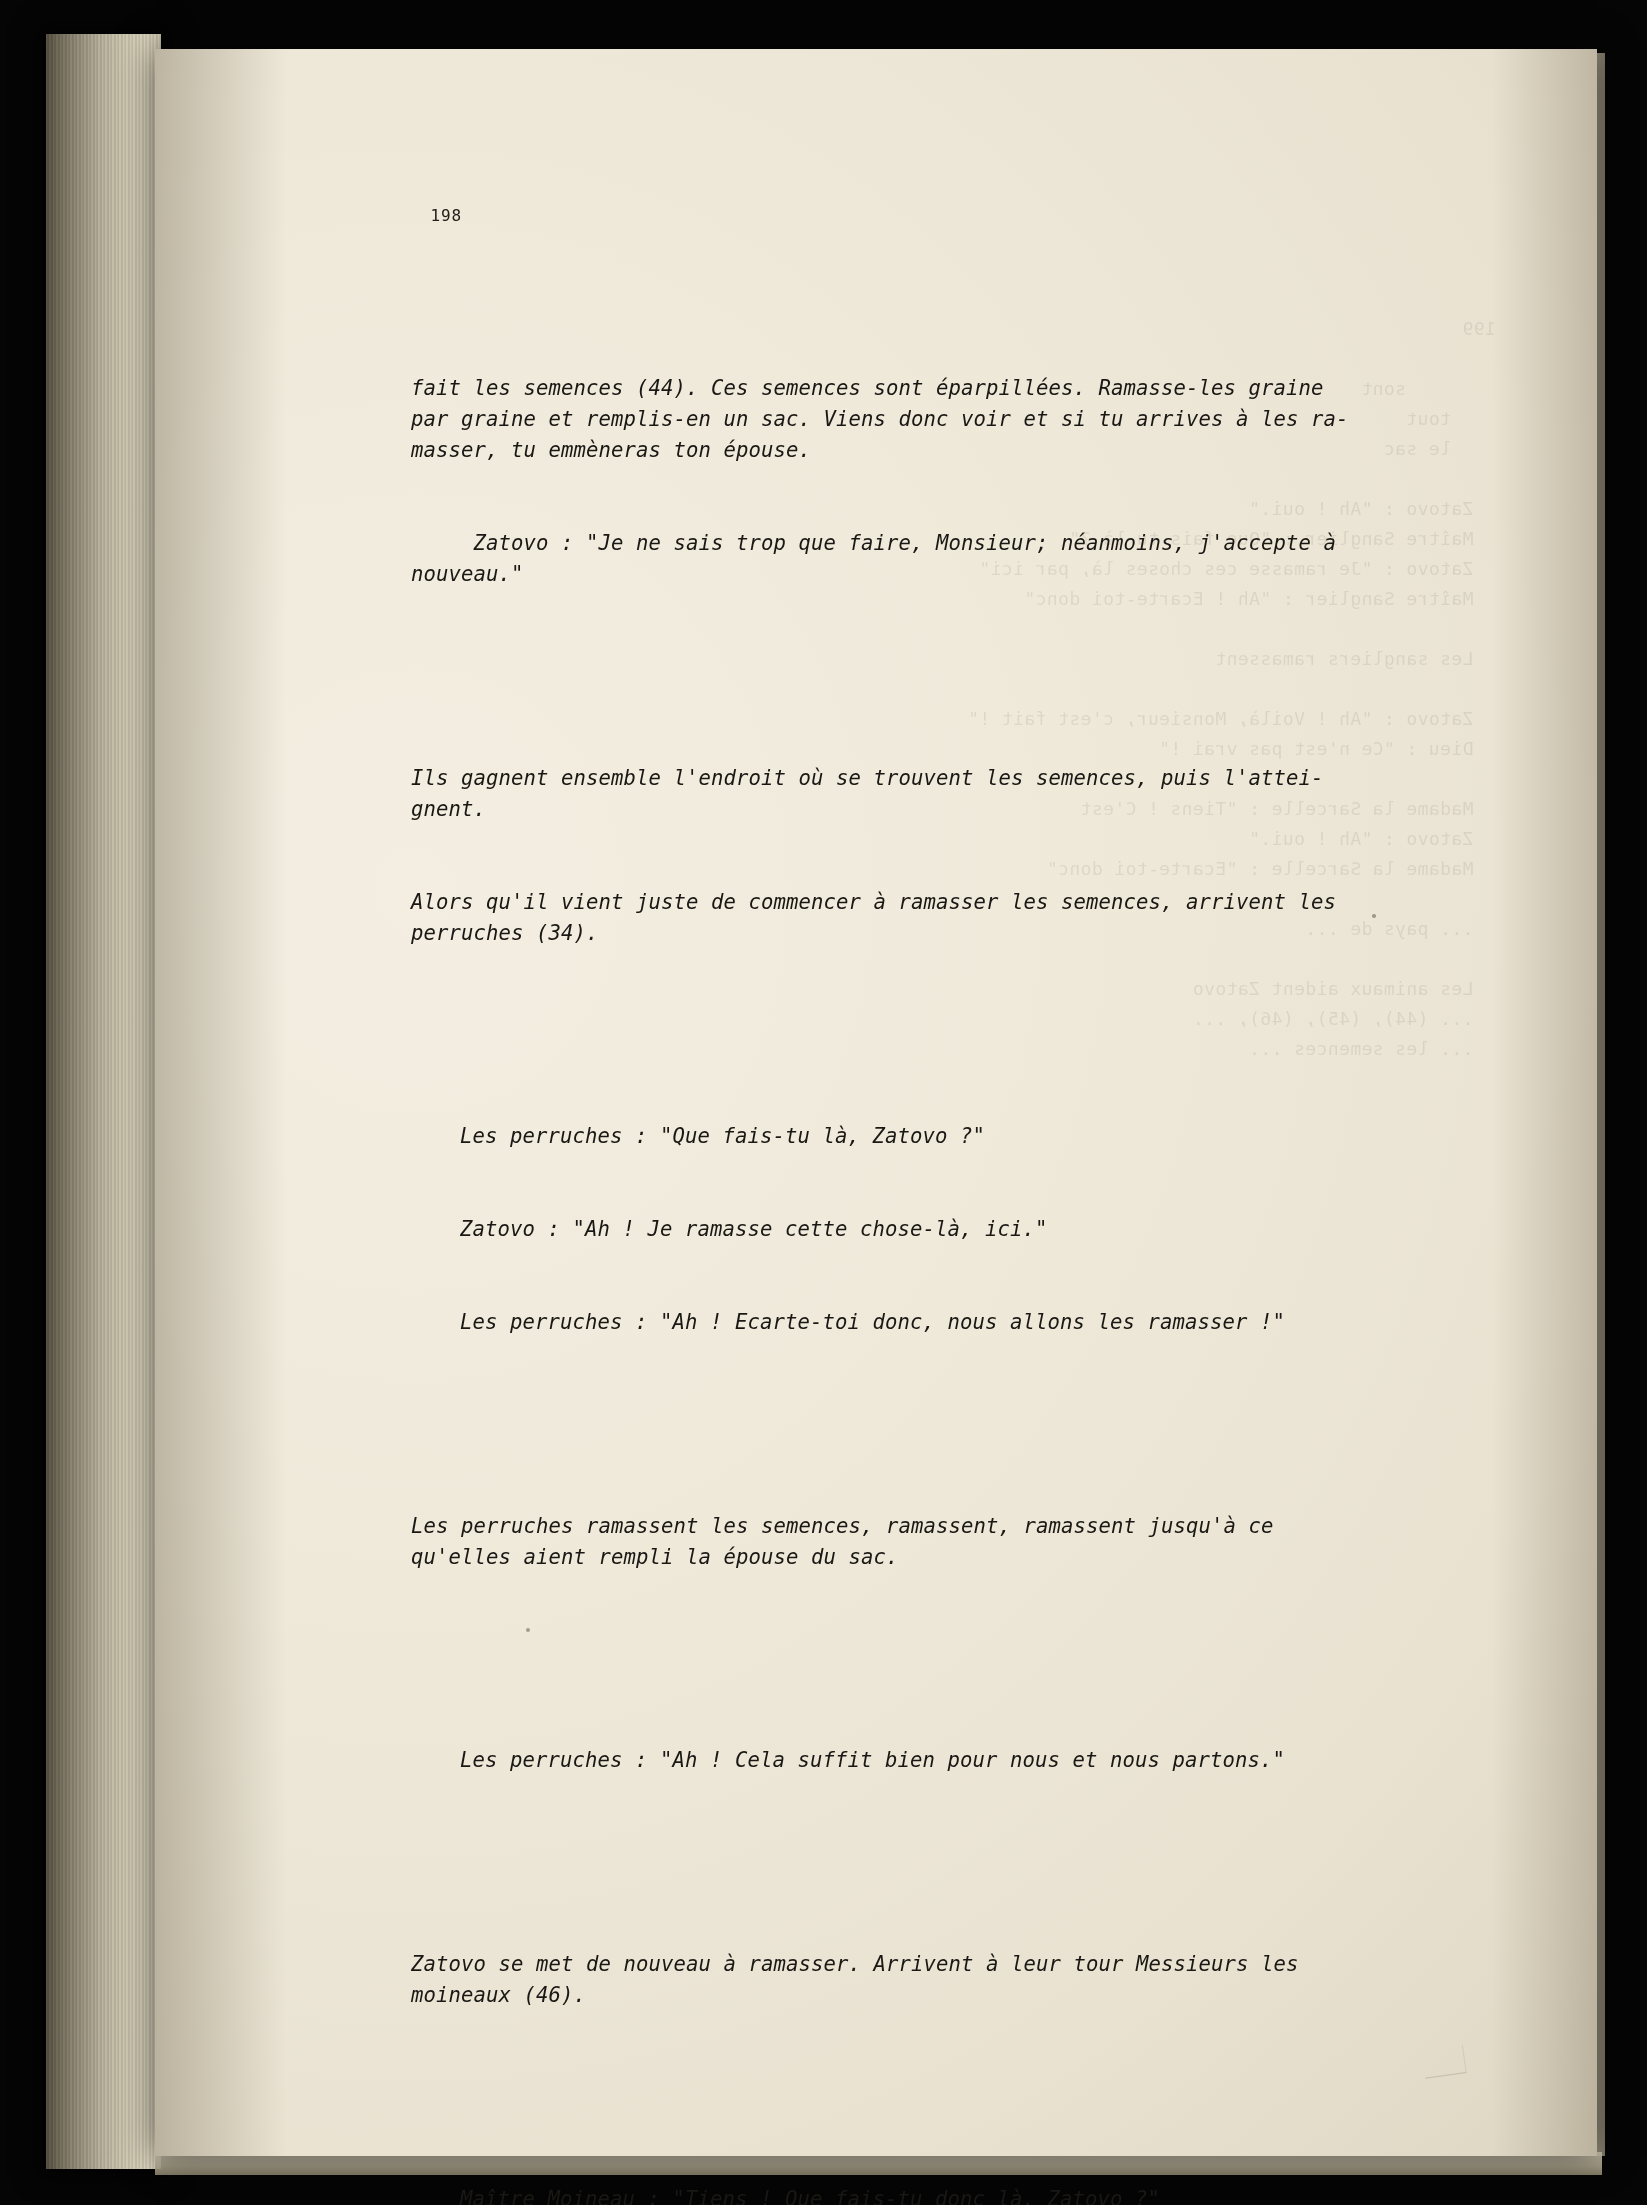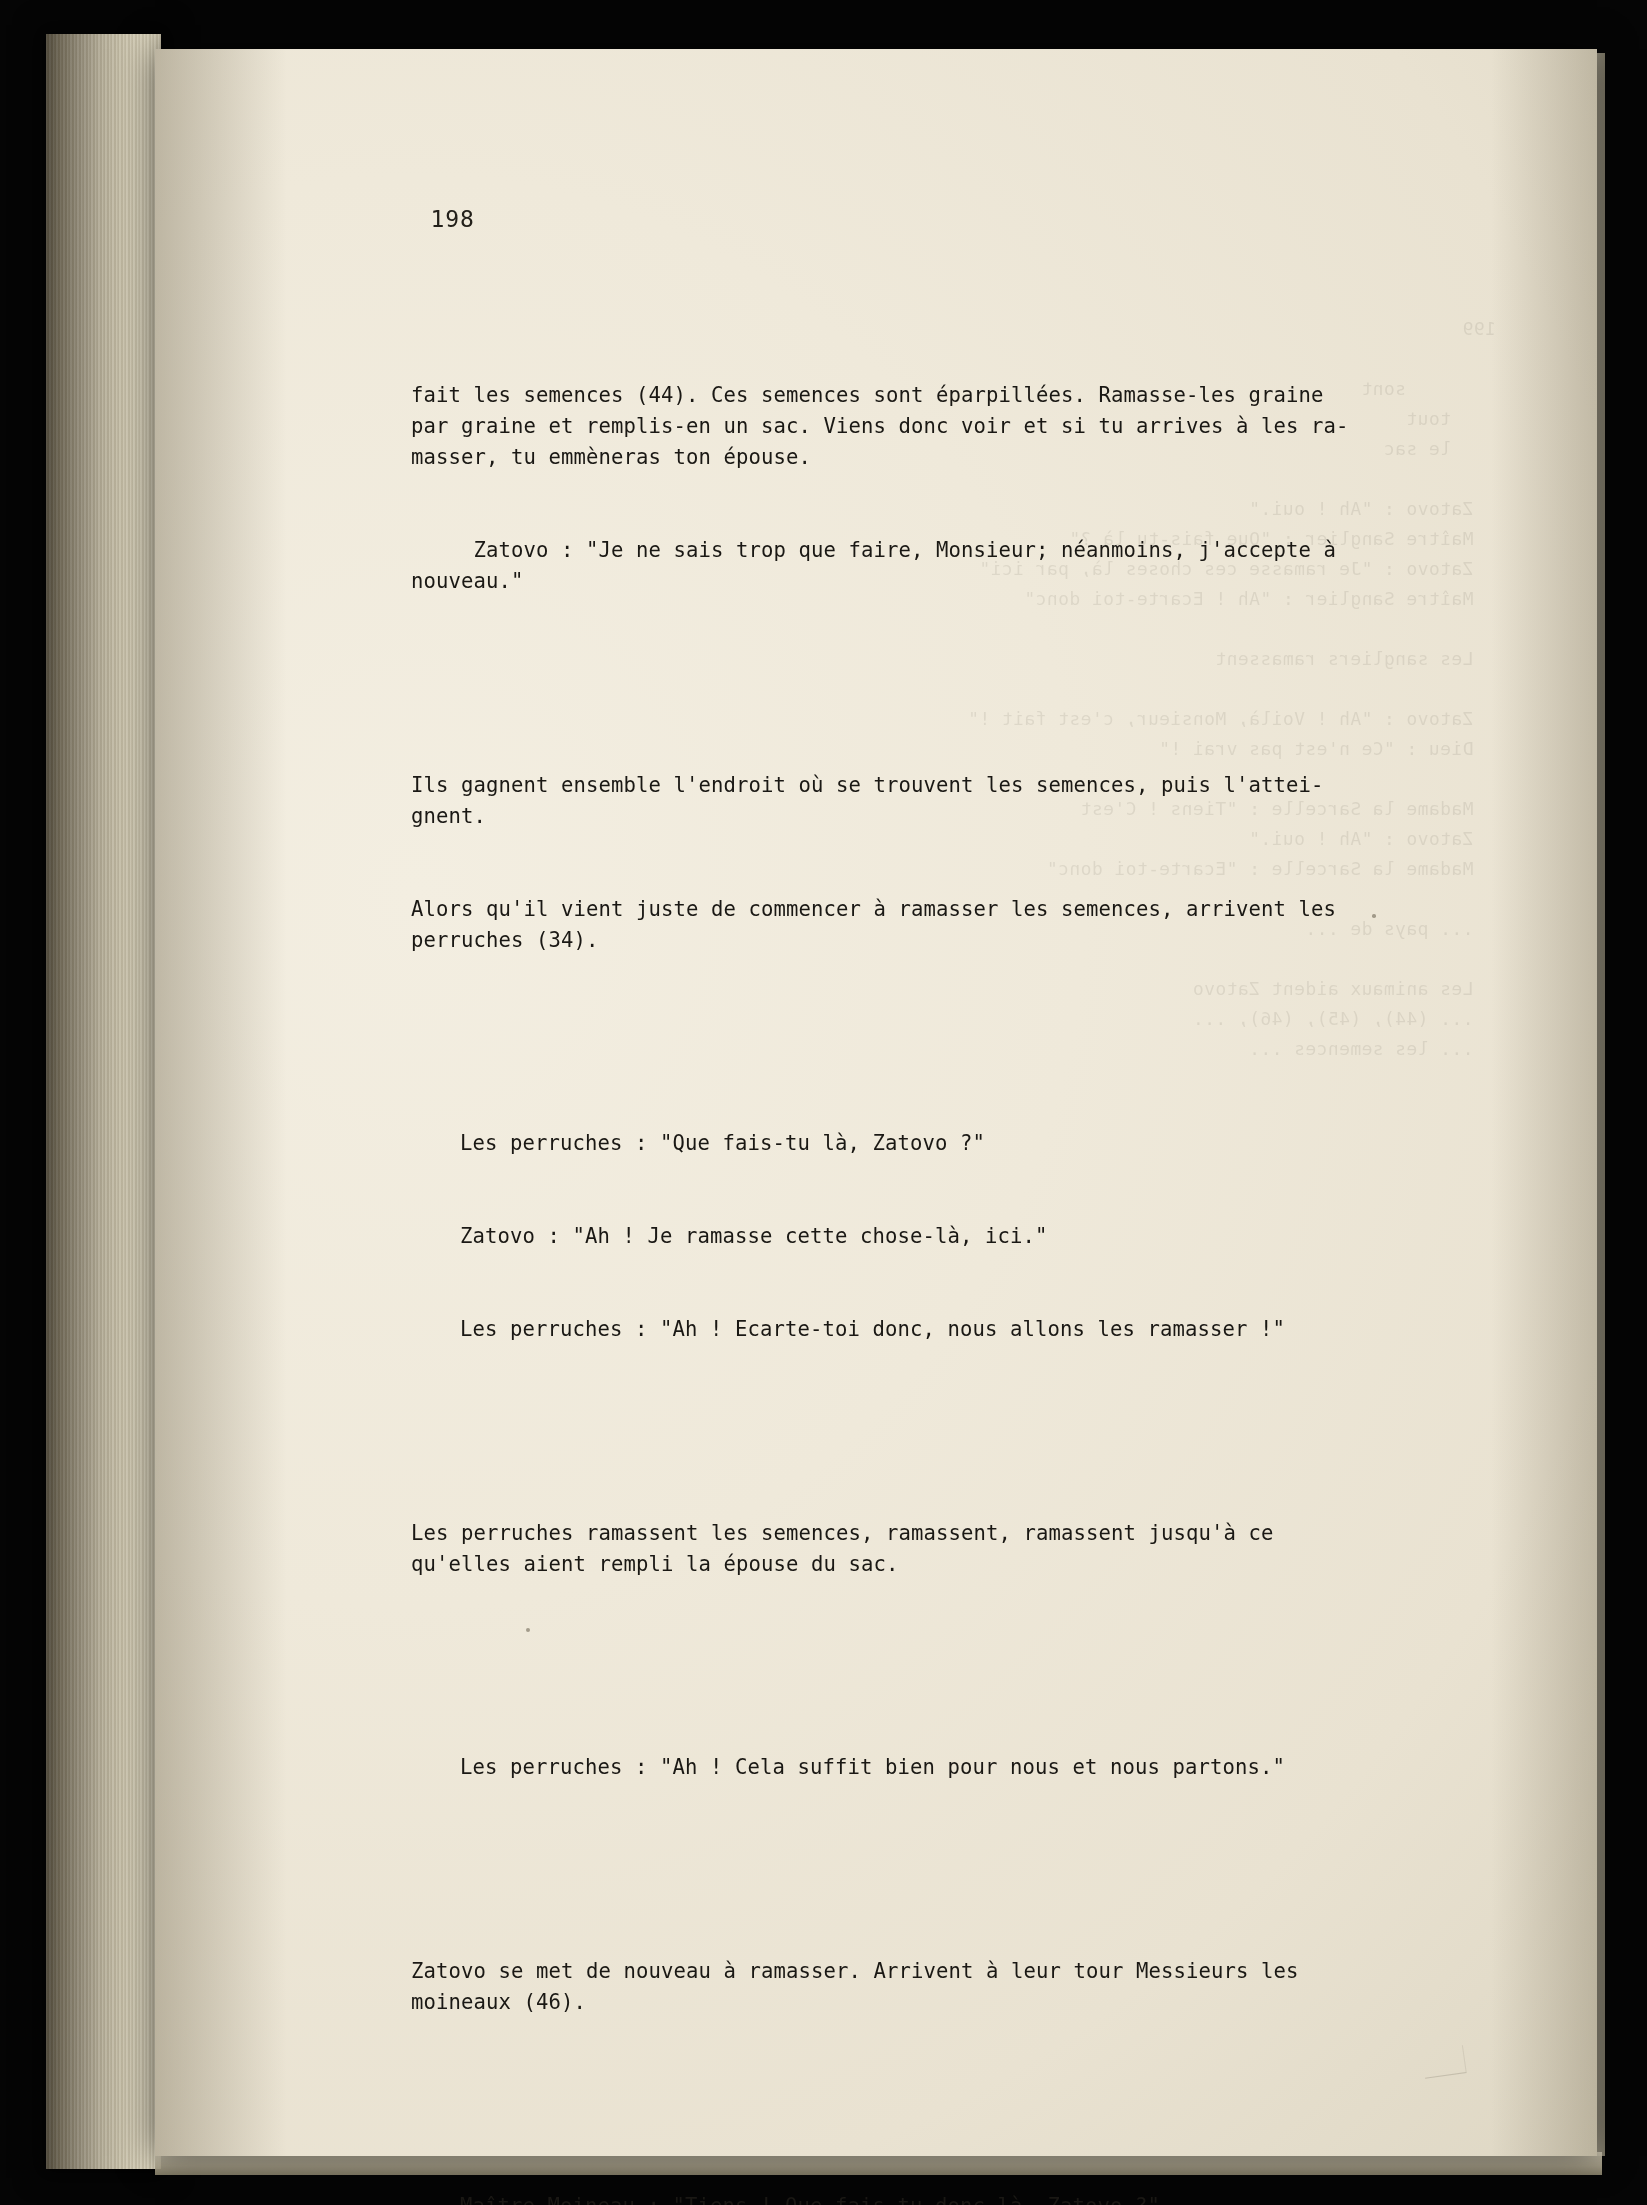--- a/index.html
+++ b/index.html
@@ -88,36 +88,36 @@
 
   
   .content {
     position: absolute;
     left: 256px;
     top: 157px;
     width: 1112px;
     color: #171512;
   }
   .folio {
-    font-size: 23px;
+    font-size: 16px;
     letter-spacing: 0.9px;
     color: #23201a;
     margin-left: 19.4px;
   }
 
   .body-text {
     margin-top: 55px;
     font-size: 20.6px;
     line-height: 31px;
     letter-spacing: 0.1px;
     color: #1a1814;
     white-space: pre-wrap;
   }
   .blk { margin: 0 0 0 0; white-space: pre-wrap; }
-  .ital { }
+  .ital { font-style: italic; }
   .gap { height: 17.6px; }
   .indent-dlg { padding-left: 49px; }
 
   
   .leaves-bottom {
     position: absolute;
     left: 155px;
     bottom: 30px;
     width: 1447px;
     height: 23px;

